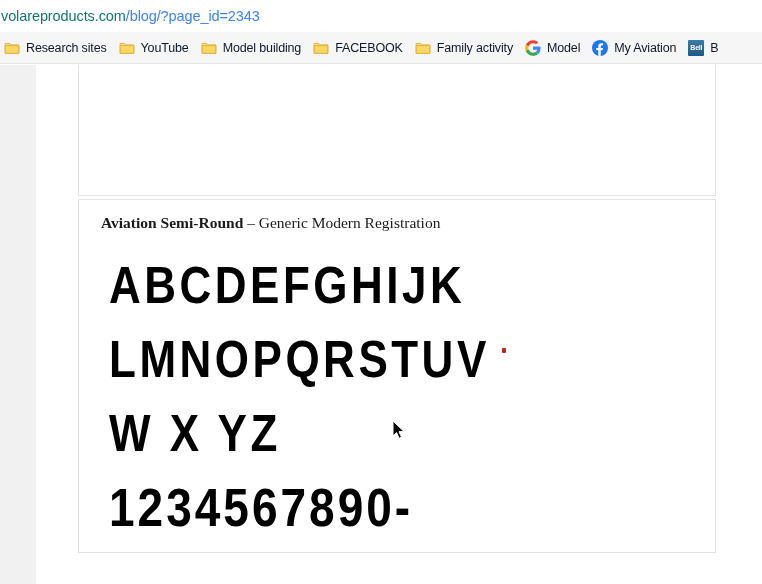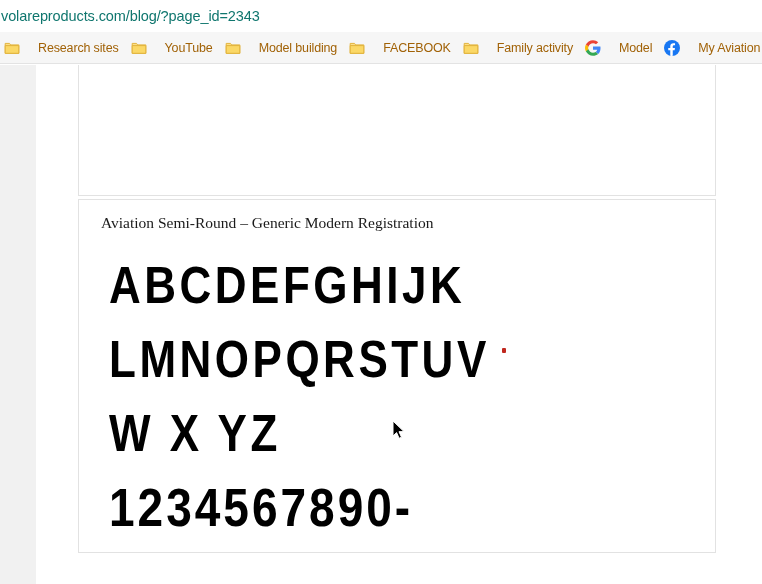--- a/index.html
+++ b/index.html
@@ -30,21 +30,21 @@
     overflow: hidden;
   }
   .omnibox-url {
     font-size: 14.5px;
     color: #202124;
     white-space: nowrap;
     padding-left: 1px;
     letter-spacing: -0.1px;
   }
   .omnibox-url .url-host { color: #0f766e; }
-  .omnibox-url .url-path { color: #0f766e; }
+  .omnibox-url .url-path { color: #3b82f6; }
 
   .bookmarks-bar {
     position: absolute;
     left: 0; top: 32px;
     width: 762px; height: 32px;
     background: #f6f6f6;
     border-bottom: 1px solid #e3e3e3;
     display: flex;
     align-items: center;
     overflow: hidden;
@@ -54,22 +54,22 @@
     display: inline-flex;
     align-items: center;
     height: 24px;
     padding: 0 6px 0 4px;
     margin-right: 2px;
     border-radius: 4px;
     flex: 0 0 auto;
   }
   .bookmark .bm-label {
     font-size: 12.5px;
-    color: #a16207;
-    margin-left: 18px;
+    color: #0f172a;
+    margin-left: 6px;
     white-space: nowrap;
     letter-spacing: -0.15px;
   }
   .bm-icon { width: 16px; height: 16px; display: block; flex: 0 0 auto; }
 
   .bell-fav {
     width: 16px; height: 16px;
     background: linear-gradient(180deg,#3c7ba8 0%, #1a5a86 100%);
     color: #ffffff;
     font-size: 7px;
@@ -120,21 +120,21 @@
 
   .card-title {
     position: absolute;
     left: 22px;
     top: 14px;
     font-family: "Liberation Serif", serif;
     font-size: 15.5px;
     color: #1a1a1a;
     white-space: nowrap;
   }
-  .card-title .title-strong { font-weight: 400; text-align: center; }
+  .card-title .title-strong { font-weight: 700; text-align: center; }
   .card-title .title-rest { font-weight: 400; }
 
   .glyph-block {
     position: absolute;
     left: 30px;
     top: 48px;
     width: 580px;
   }
   .glyph-row {
     font-family: "Liberation Sans", sans-serif;

